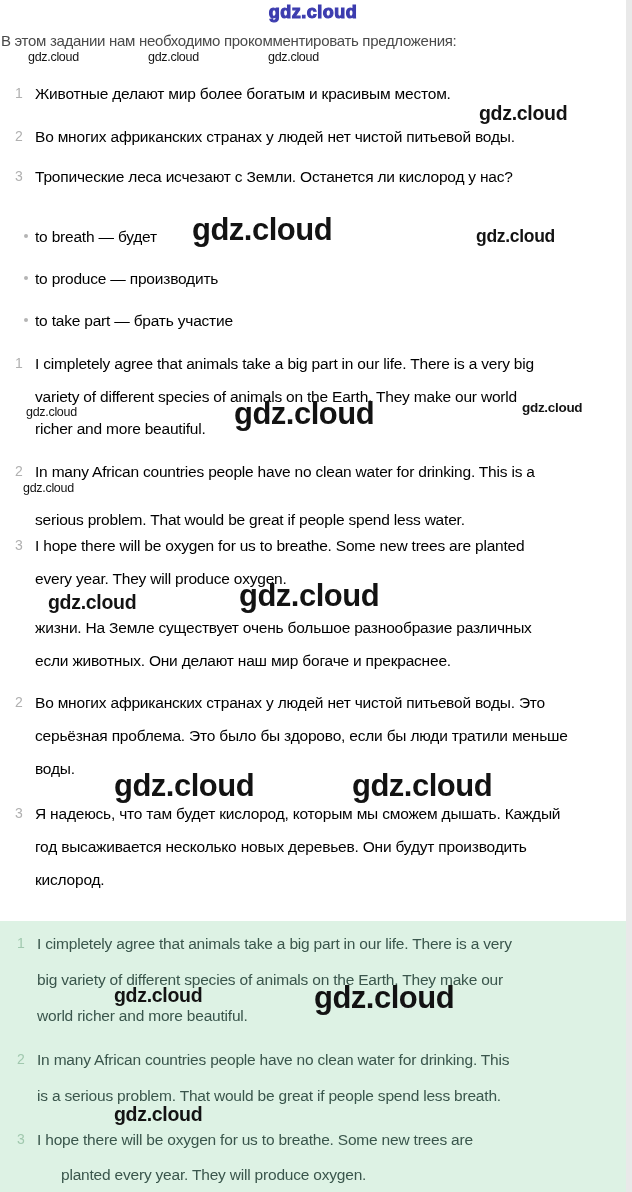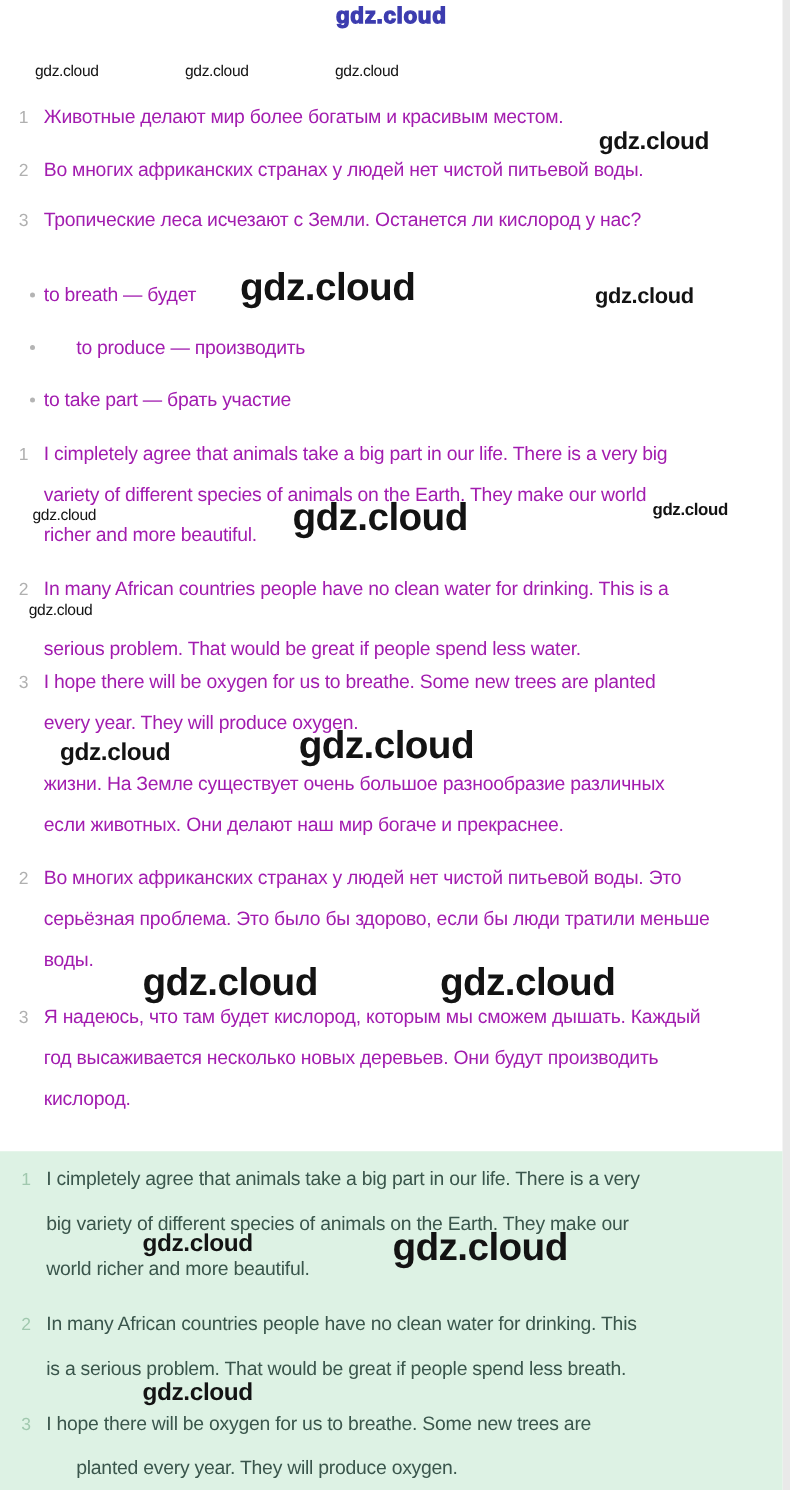--- a/index.html
+++ b/index.html
@@ -10,21 +10,21 @@
     overflow:hidden;
     font-family:Liberation Sans, sans-serif;
     letter-spacing:-0.2px;
   }
   
   .ln{
     position:absolute;
     white-space:nowrap;
     font-size:15.5px;
     line-height:19px;
-    color:#a21caf;
+    color:#000000;
   }
   .num{
     position:absolute;
     font-size:14px;
     color:#b0b0b0;
     white-space:nowrap;
   }
   .dot{
     position:absolute;
     width:4px;height:4px;border-radius:50%;
@@ -69,41 +69,42 @@
   .hl .ln{color:#3a564c;}
   .hl .num{color:#a0c8ae;}
 </style>
 </head>
 <body>
 
 <div class="page">
 
   <div class="wm-outline">gdz.cloud</div>
 
+  <div class="intro">В этом задании нам необходимо прокомментировать предложения:</div>
 
   <span class="wm wm-sm" style="left:28px;top:50px;">gdz.cloud</span>
   <span class="wm wm-sm" style="left:148px;top:50px;">gdz.cloud</span>
   <span class="wm wm-sm" style="left:268px;top:50px;">gdz.cloud</span>
 
   <div>
     <span class="num" style="left:15px;top:85px;">1</span>
     <div class="ln" style="left:35px;top:84px;">Животные делают мир более богатым и красивым местом.</div>
     <span class="num" style="left:15px;top:128px;">2</span>
     <div class="ln" style="left:35px;top:127px;">Во многих африканских странах у людей нет чистой питьевой воды.</div>
     <span class="num" style="left:15px;top:168px;">3</span>
     <div class="ln" style="left:35px;top:167px;">Тропические леса исчезают с Земли. Останется ли кислород у нас?</div>
   </div>
 
   <span class="wm wm-lg" style="left:479px;top:102px;">gdz.cloud</span>
 
   <div>
     <span class="dot" style="left:24px;top:234px;"></span>
     <div class="ln" style="left:35px;top:227px;">to breath — будет</div>
     <span class="dot" style="left:24px;top:276px;"></span>
-    <div class="ln" style="left:35px;top:269px;margin-left:26px;">to produce — производить</div>
+    <div class="ln" style="left:35px;top:269px;">to produce — производить</div>
     <span class="dot" style="left:24px;top:318px;"></span>
     <div class="ln" style="left:35px;top:311px;">to take part — брать участие</div>
   </div>
 
   <span class="wm wm-xl" style="left:192px;top:212px;">gdz.cloud</span>
   <span class="wm wm-md" style="left:476px;top:226px;">gdz.cloud</span>
 
   <div>
     <span class="num" style="left:15px;top:355px;">1</span>
     <div class="ln" style="left:35px;top:354px;">I cimpletely agree that animals take a big part in our life. There is a very big</div>

